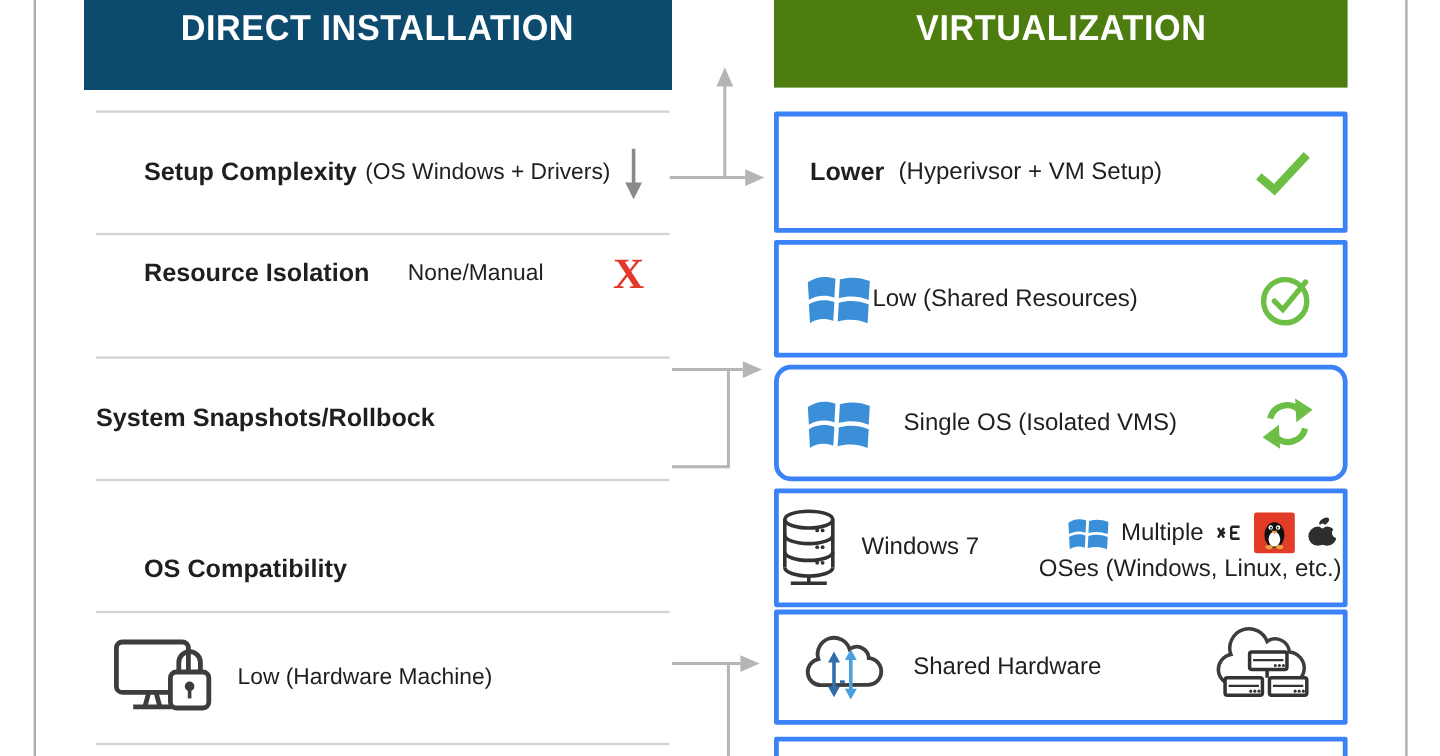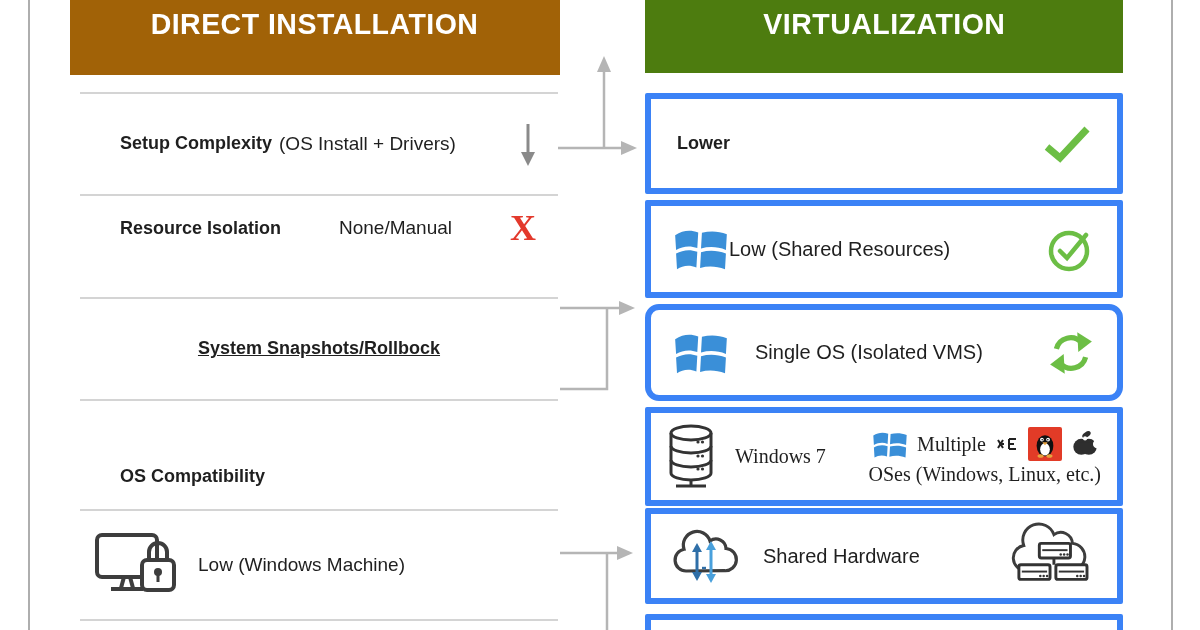--- a/index.html
+++ b/index.html
@@ -18,27 +18,27 @@
     color:#fff;font-weight:700;font-size:30px;letter-spacing:.5px;
     padding-top:7px;box-sizing:border-box;
   }
   .col-header .hd{transform:scaleX(.95);white-space:nowrap;}
   .hdr-left{left:70px;width:490px;}
   .hdr-right{left:645px;width:478px;height:73px;}
 
   .divider{position:absolute;left:80px;width:478px;height:2px;background:#d4d4d4;}
 
   .lrow{position:absolute;left:80px;width:478px;display:flex;align-items:center;box-sizing:border-box;}
-  .t-bold{font-weight:700;font-size:18px;white-space:nowrap;}
+  .t-bold{font-weight:700;font-size:21px;white-space:nowrap;}
   .t-reg{font-size:19px;white-space:nowrap;}
   .t-reg2{font-size:20px;white-space:nowrap;}
 
   .vbox{
     position:absolute;left:645px;width:478px;box-sizing:border-box;
-    border:6px solid #3b82f6;border-radius:2px;background:#fff;
+    border:4px solid #3b82f6;border-radius:2px;background:#fff;
     display:flex;align-items:center;
   }
 
   .icon{display:inline-flex;align-items:center;justify-content:center;flex:0 0 auto;}
   .ml-auto{margin-left:auto;}
 
   .red-x{
     font-family:"Liberation Serif","DejaVu Serif",serif;
     font-weight:700;font-size:36px;color:#E3392C;line-height:1;
   }
@@ -54,77 +54,78 @@
   .connectors{position:absolute;left:0;top:0;pointer-events:none;}
 </style>
 </head>
 <body>
 
 <div>
 
   <div class="edge left"></div>
   <div class="edge right"></div>
 
-  <div class="col-header hdr-left" style="background:#a16207">
+  <div class="col-header hdr-left" style="background:#0c4a6e">
     <span class="hd">DIRECT INSTALLATION</span>
   </div>
   <div class="col-header hdr-right" style="background:#4d7c0f">
     <span class="hd">VIRTUALIZATION</span>
   </div>
 
   <div class="divider" style="top:92px"></div>
   <div class="divider" style="top:194px"></div>
   <div class="divider" style="top:297px"></div>
   <div class="divider" style="top:399px"></div>
   <div class="divider" style="top:509px"></div>
   <div class="divider" style="top:619px"></div>
 
   <div class="lrow" style="top:93px;height:101px;padding:0 20px 0 40px;">
     <span class="t-bold">Setup Complexity</span>
-    <span class="t-reg" style="margin-left:7px;">(OS Install + Drivers)</span>
+    <span class="t-reg" style="margin-left:7px;">(OS Windows + Drivers)</span>
     <span class="icon ml-auto">
       <svg width="20" height="44" viewBox="0 0 20 44">
         <line x1="10" y1="2" x2="10" y2="33" stroke="#8a8a8a" stroke-width="3"></line>
         <polygon points="3,30 10,44 17,30" fill="#8a8a8a"></polygon>
       </svg>
     </span>
   </div>
 
   <div class="lrow" style="top:177px;height:102px;padding:0 22px 0 40px;gap:32px;">
     <span class="t-bold">Resource Isolation</span>
     <span class="t-reg ml-auto">None/Manual</span>
     <span class="red-x" style="margin-left:26px;">X</span>
   </div>
 
-  <div class="lrow" style="top:298px;height:101px;justify-content:center;text-decoration:underline;">
+  <div class="lrow" style="top:298px;height:101px;">
     <span class="t-bold">System Snapshots/Rollbock</span>
   </div>
 
   <div class="lrow" style="top:400px;height:87px;padding:0 0 0 40px;align-items:flex-end;">
     <span class="t-bold">OS Compatibility</span>
   </div>
 
   <div class="lrow" style="top:510px;height:109px;padding:0 0 0 14px;">
     <span class="icon">
       <svg width="86" height="66" viewBox="0 0 86 66" fill="none" stroke="#3d3d3d" stroke-width="4">
         <rect x="3" y="3" width="60" height="42" rx="5"></rect>
         <line x1="30" y1="45" x2="27" y2="56"></line>
           <line x1="36" y1="45" x2="39" y2="56"></line>
         <line x1="17" y1="57" x2="49" y2="57"></line>
         <path d="M55 28 V20 a9 9 0 0 1 18 0 V28"></path>
         <rect x="48" y="28" width="32" height="30" rx="5" fill="#fff"></rect>
         <circle cx="64" cy="40" r="4" fill="#3d3d3d" stroke="none"></circle>
         <rect x="62.5" y="42" width="3" height="8" fill="#3d3d3d" stroke="none"></rect>
       </svg>
     </span>
-    <span class="t-reg" style="margin-left:18px;">Low (Windows Machine)</span>
+    <span class="t-reg" style="margin-left:18px;">Low (Hardware Machine)</span>
   </div>
 
   <div class="vbox" style="top:93px;height:101px;padding:0 26px;">
     <span class="t-bold">Lower</span>
+    <span class="t-reg2" style="margin-left:12px;">(Hyperivsor + VM Setup)</span>
     <span class="icon ml-auto">
       <svg width="48" height="40" viewBox="0 0 48 40" fill="none" stroke="#6CBE45" stroke-width="7">
         <path d="M4 23 L17 34 L44 5"></path>
       </svg>
     </span>
   </div>
 
   <div class="vbox" style="top:200px;height:98px;padding:0 22px;">
     <span class="icon">
       <svg width="56" height="48" viewBox="0 0 60 52" fill="#3A8FD8">
@@ -156,21 +157,21 @@
     <span class="icon ml-auto">
       <svg width="48" height="48" viewBox="0 0 46 46">
         <path d="M9 19 A 14 14 0 0 1 33 13" fill="none" stroke="#6CBE45" stroke-width="5"></path>
         <polygon points="29,3 43,12 30,22" fill="#6CBE45"></polygon>
         <path d="M37 27 A 14 14 0 0 1 13 33" fill="none" stroke="#6CBE45" stroke-width="5"></path>
         <polygon points="17,43 3,34 16,24" fill="#6CBE45"></polygon>
       </svg>
     </span>
   </div>
 
-  <div class="vbox" style="top:407px;height:99px;padding:0 16px;font-family:Liberation Serif, serif;">
+  <div class="vbox" style="top:407px;height:99px;padding:0 1px;">
     <span class="icon">
       <svg width="54" height="68" viewBox="0 0 54 68" fill="none" stroke="#333" stroke-width="3">
         <ellipse cx="24" cy="10" rx="20" ry="7"></ellipse>
         <path d="M4 10 V50"></path>
           <path d="M44 10 V50"></path>
         <path d="M4 23 a20 7 0 0 0 40 0"></path>
         <path d="M4 37 a20 7 0 0 0 40 0"></path>
         <path d="M4 50 a20 7 0 0 0 40 0"></path>
         <g fill="#333" stroke="none">
           <circle cx="31" cy="19" r="1.6"></circle>

